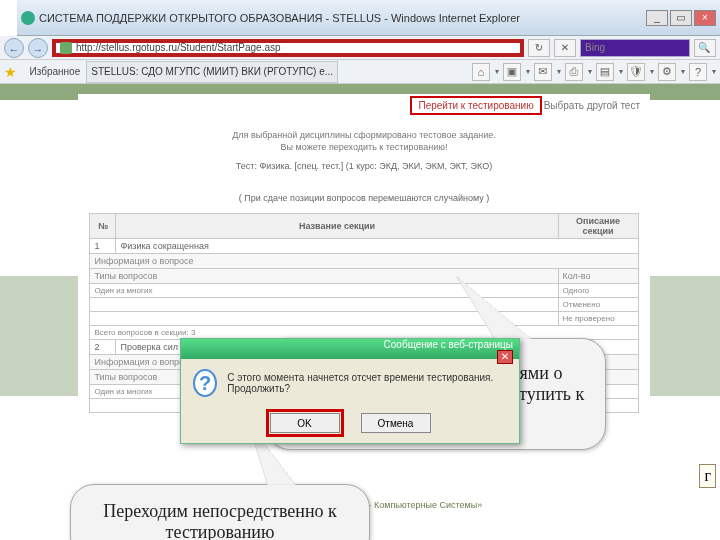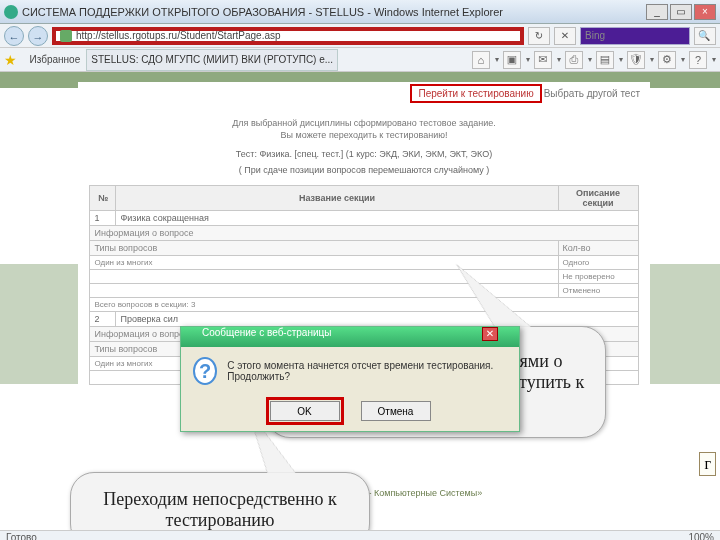--- a/index.html
+++ b/index.html
@@ -6,25 +6,25 @@
   body {
     width: 720px; height: 540px;
     font-family: Tahoma, Arial, sans-serif;
     font-size: 11px;
     background: #fff;
     overflow: hidden;
     position: relative;
   }
   
   .titlebar {
-    height: 24px;
+    height: 36px;
     background: linear-gradient(#e8f0f8,#c8d8ea);
     border-bottom: 1px solid #9aa;
     display: flex; align-items: center; padding: 0 4px;
-    font-size: 11px; color: #333;
+    font-size: 11px; color: #333; margin-left: 17px;
   }
   .titlebar .ie-icon { width:14px;height:14px;background:#3a8; border-radius:50%; margin-right:4px;}
   .titlebar .title-text { flex:1; white-space:nowrap; overflow:hidden; text-overflow:ellipsis;}
   .winbtns { display:flex; gap:2px;}
   .winbtns div { width:22px;height:16px;border:1px solid #888; background:#e4e4e4; font-size:10px; text-align:center; line-height:14px;}
   .winbtns .close{ background:#d66; color:#fff;}
   .addrbar {
     height: 24px; background:#eef2f6; border-bottom:1px solid #ccc;
     display:flex; align-items:center; padding:0 4px; gap:4px;
   }
@@ -60,21 +60,21 @@
   }
   .top-links {
     position:absolute; top:2px; right:8px; display:flex; 
   }
   .link-red {
     border:2px solid #c00; padding:2px 6px; color:#b33; font-size:10px;
   }
   .link-plain { color:#777; font-size:10px; padding:4px 2px;}
   .intro { text-align:center; margin-top:36px; color:#777; font-size:9px; line-height:1.3;}
   .test-name {text-align:center; margin-top:8px; font-size:9px; color:#666;}
-  .note {text-align:center; margin-top:6px; font-size:9px; color:#666;}
+  .note {text-align:center; margin-top:22px; font-size:9px; color:#666;}
   table.sections {
     width:96%; margin:10px auto 0; border-collapse:collapse; font-size:9px; color:#666;
   }
   table.sections th, table.sections td {
     border:1px solid #c8c8c8; padding:2px 4px; text-align:left;
   }
   table.sections th { background:#f0f0f0; text-align:center;}
   .subhdr td{ background:#f7f7f7; text-align:center; color:#888;}
   .small{ font-size:8px; color:#888;}
   .statcol{ width:80px;}
@@ -83,21 +83,21 @@
     font-size:9px; color:#6a7d4d;
   }
   
   .js-dialog {
     position:absolute; left:180px; top:254px; width:340px;
     background:#ece9d8; border:1px solid #6b8; box-shadow:2px 2px 6px rgba(0,0,0,.4);
     z-index:50;
   }
   .js-dialog .dlg-title {
     height:20px; background:linear-gradient(#5d8,#3a6); color:#fff;
-    display:flex; align-items:flex-start; padding:0 21px; font-size:10px;
+    display:flex; align-items:flex-end; padding:0 6px; font-size:10px;flex-direction:column;
   }
   .js-dialog .dlg-title .x{ margin-left:auto; width:16px;height:14px;background:#d55;color:#fff;text-align:center;border:1px solid #900;font-size:10px;line-height:12px;}
   .js-dialog .dlg-body {
     display:flex; align-items:center; gap:10px; padding:10px 12px; font-size:10px; color:#333;
   }
   .q-icon{ width:28px;height:28px;border-radius:50%;background:#fff;border:2px solid #4a90d9; color:#4a90d9; font-size:20px; font-weight:bold; text-align:center; line-height:24px;}
   .dlg-btns{ display:flex; justify-content:center; gap:21px; padding:6px 0 10px;}
   .dlg-btns button{ width:70px;height:20px;font-size:10px;border:1px solid #888;background:#efefef;}
   .dlg-btns .ok{ outline:3px solid #c00; outline-offset:1px;}
 
@@ -226,25 +226,25 @@
       <tr class="subhdr">
         <td colspan="2">Типы вопросов</td>
         <td class="statcol">Кол-во</td>
       </tr>
       <tr>
         <td colspan="2" class="small">Один из многих</td>
         <td class="small">Одного</td>
       </tr>
       <tr>
             <td colspan="2"></td>
+            <td class="small">Отменено</td>
+          </tr>
+      <tr>
+            <td colspan="2"></td>
             <td class="small">Не проверено</td>
-          </tr>
-      <tr>
-            <td colspan="2"></td>
-            <td class="small">Отменено</td>
           </tr>
       <tr>
             <td colspan="3" class="small">Всего вопросов в секции: 3</td>
           </tr>
 
       <tr>
         <td>2</td>
         <td colspan="2">Проверка сил</td>
       </tr>
       <tr class="subhdr">

